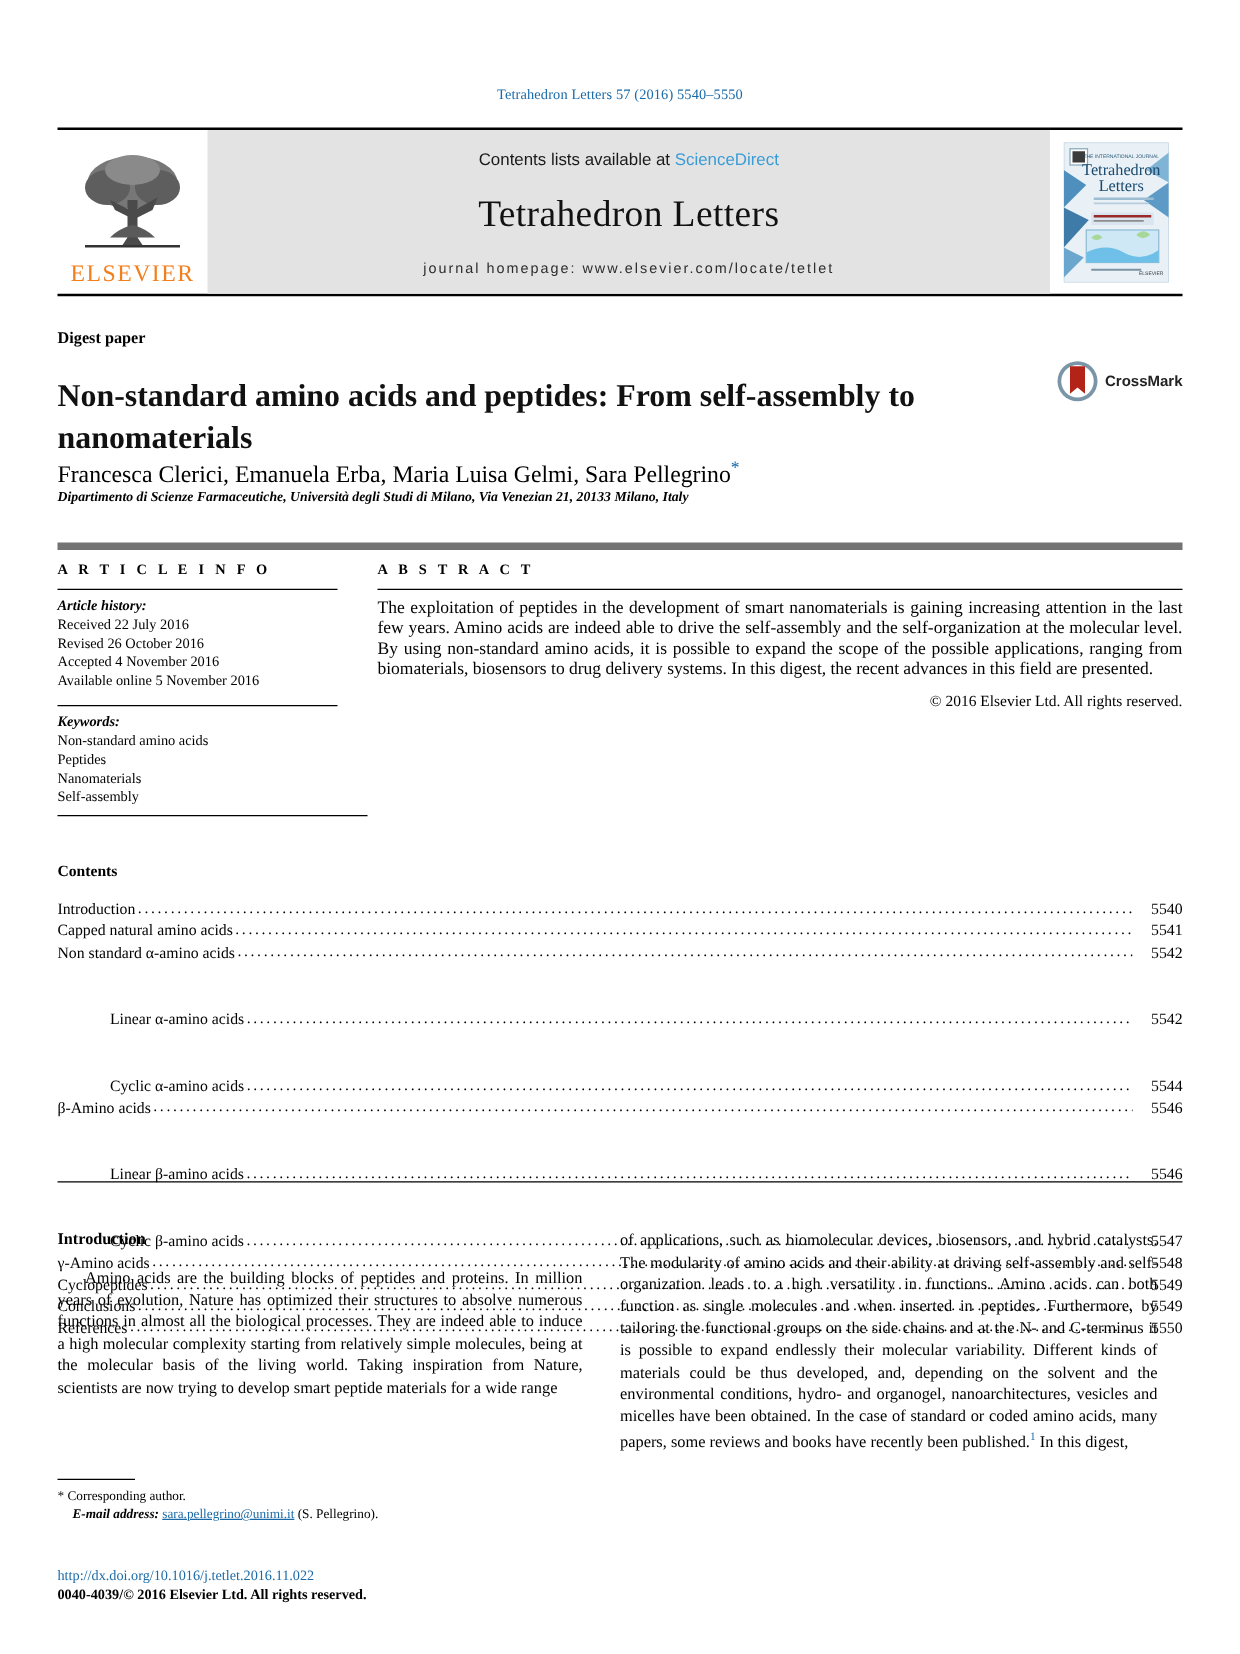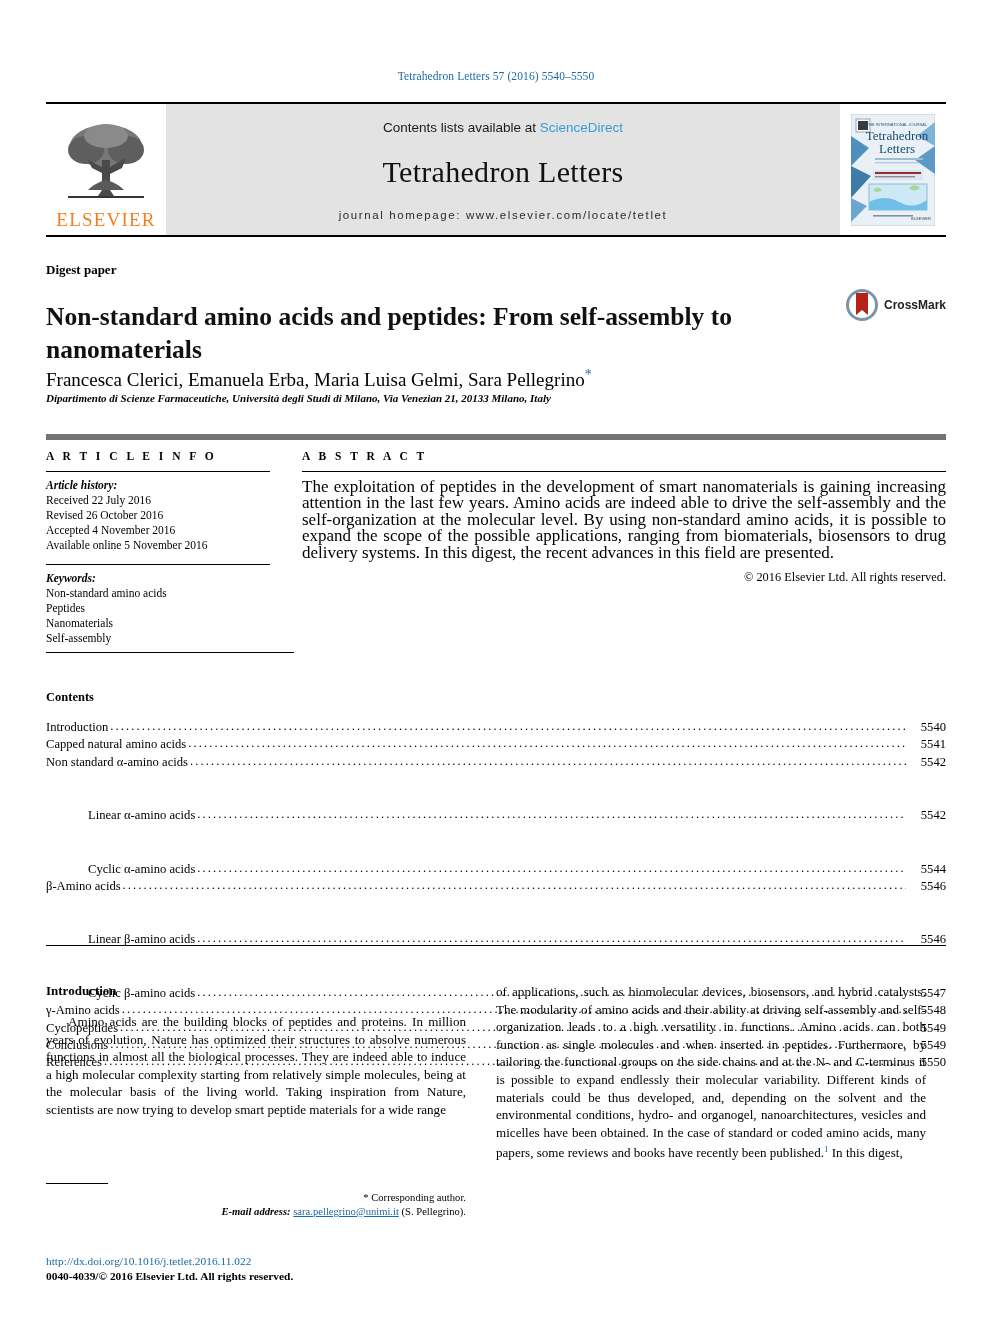--- a/index.html
+++ b/index.html
@@ -182,21 +182,21 @@
     letter-spacing: 3px;
     font-family: "Liberation Serif", serif;
     margin-bottom: 9px;
   }
   .rule { border-top: 1.6px solid #000; }
   .info-block { padding-top: 6px; font-size: 11.5px; line-height: 15px; }
   .info-block .it { font-style: italic; font-weight: bold; }
   .kw-rule { border-top: 1.6px solid #000; margin-top: 11px; }
   .abstract-body {
     padding-top: 7px;
-    font-size: 17px;
+    font-size: 14px;
     line-height: 16.4px;
     text-align: justify;
   }
   .copyright {
     text-align: right;
     font-size: 12.4px;
     margin-top: 9px;
   }
   .info-bottom-rule {
     position: absolute;
@@ -273,21 +273,20 @@
   }
   .body-par.noindent { text-indent: 0; }
   .supref { color: #1a6aa8; font-size: 9px; vertical-align: super; }
 
   
   .footnote {
     position: absolute;
     left: 46px;
     top: 1183px;
     width: 420px;
-    text-align: right;
   }
   .footnote-rule {
     width: 62px;
     border-top: 1px solid #000;
     margin-bottom: 7px;
   }
   .footnote-line {
     font-size: 10.6px;
     line-height: 14px;
   }

